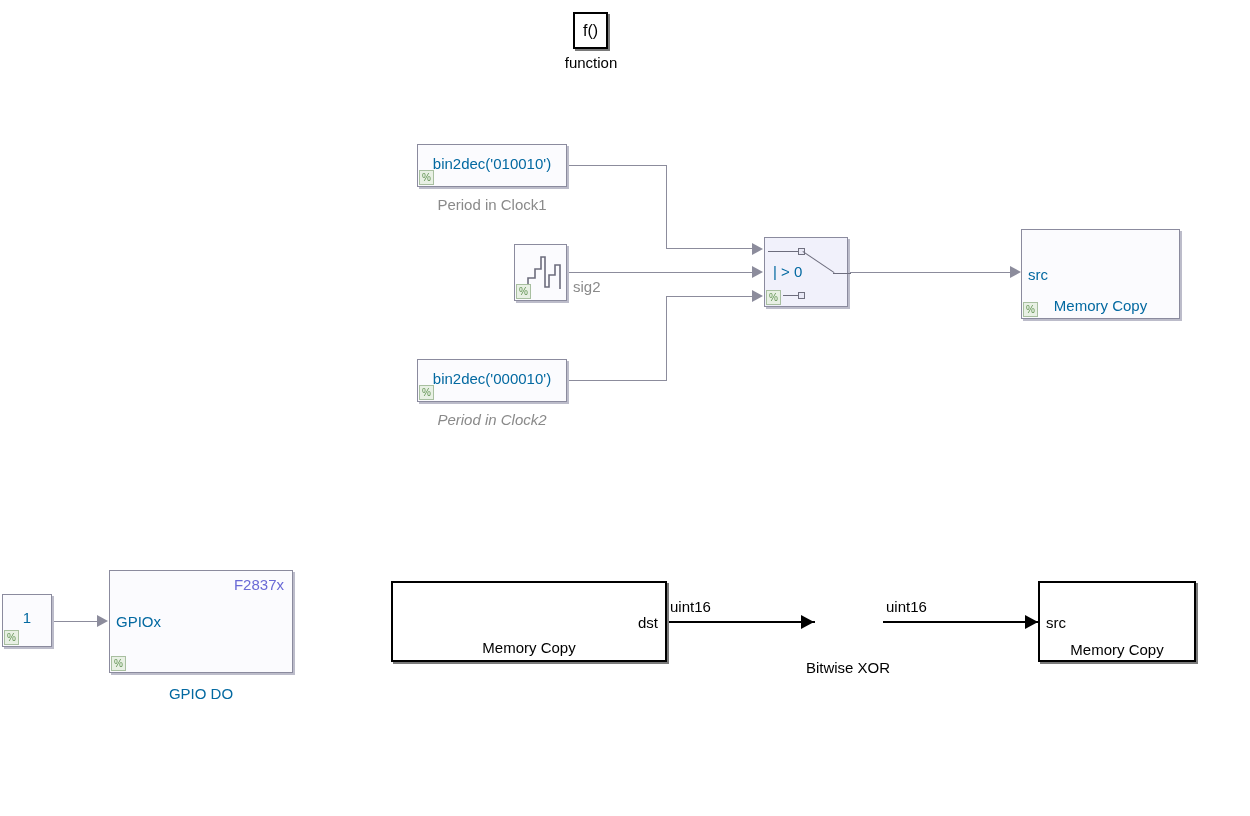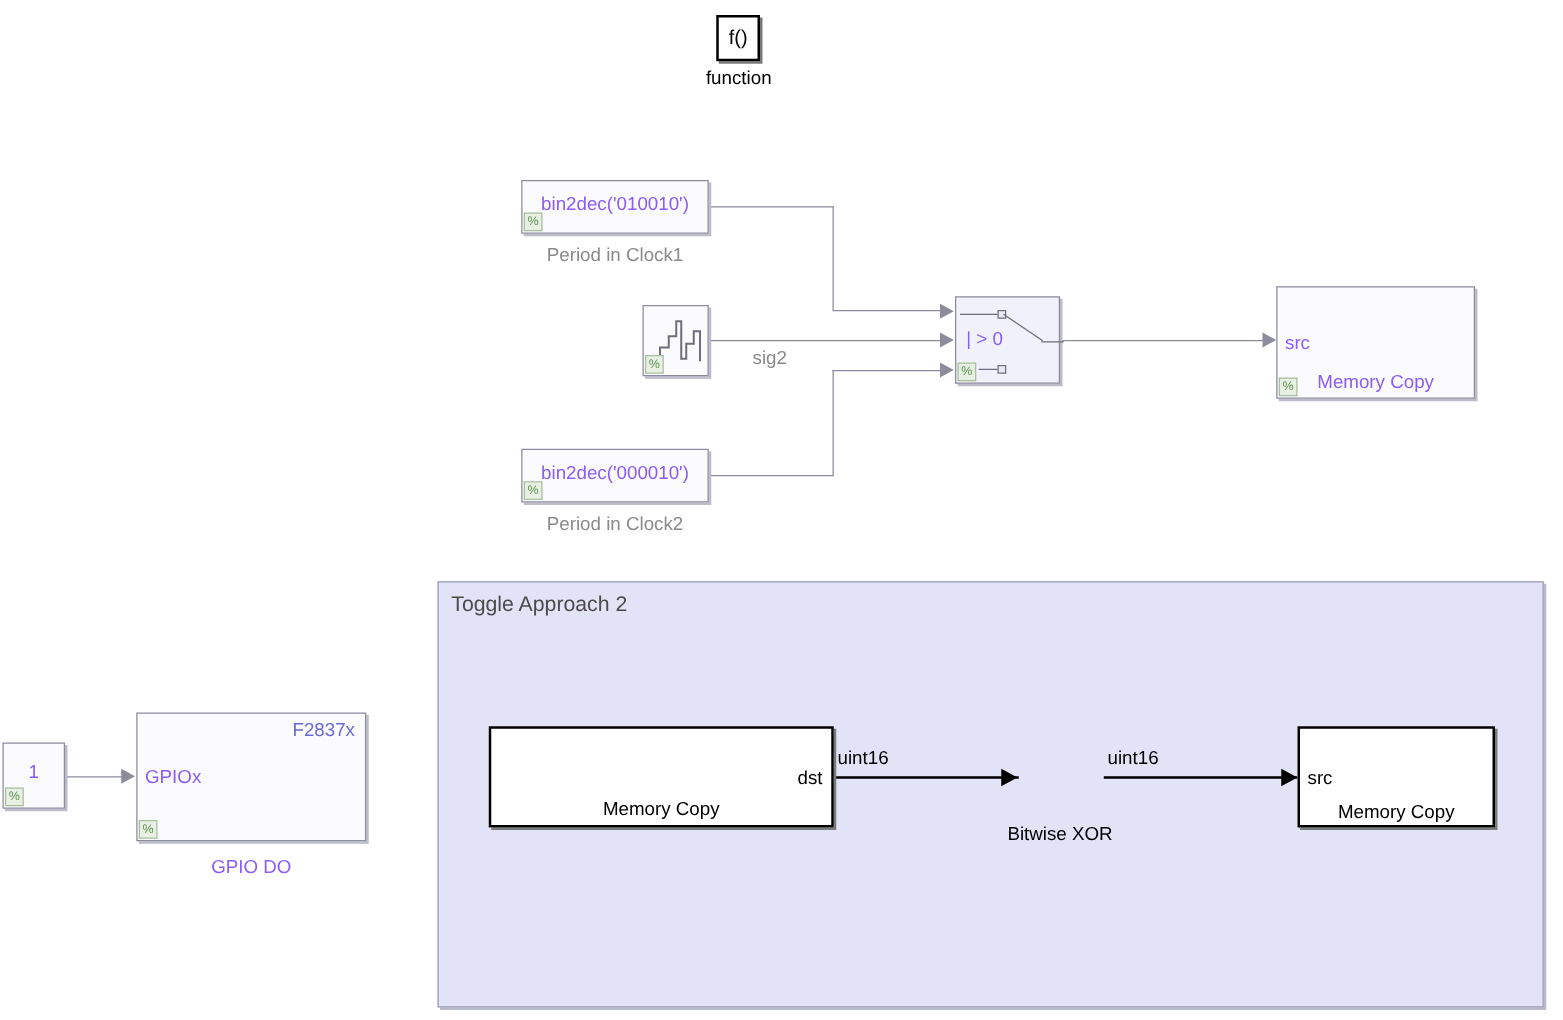--- a/index.html
+++ b/index.html
@@ -54,21 +54,21 @@
   .block.commented-white {
     background: #fbfbfe;
     border: 1px solid #8b8b9e;
     box-shadow: 2px 2px 0 0 #bcbcca;
   }
   .blk-text {
     position: absolute;
     white-space: nowrap;
   }
   .txt-active { color: #000000; }
-  .txt-commented { color: #8b5cf6; }
+  .txt-commented { color: #0369a1; }
 
   
   .pct-badge {
     position: absolute;
     width: 15px;
     height: 15px;
     background: #e8f0e4;
     border: 1px solid #a8bfa0;
     box-sizing: border-box;
     font-size: 10px;
@@ -160,27 +160,27 @@
     <div class="pct-badge" style="left:1px; bottom:1px;">%</div>
   </div>
   <div class="ext-label lbl-grey" style="left:417px; top:196px; width:150px; text-align:center;">Period in Clock1</div>
 
   <div class="block commented-white" style="left:514px; top:244px; width:53px; height:57px;">
     <svg class="wave-svg" width="51" height="55" viewBox="0 0 51 55">
       <polyline points="6,42 13,42 13,33 20,33 20,24 26,24 26,12 30,12 30,42 34,42 34,30 40,30 40,20 45,20 45,44" fill="none" stroke="#6d6d7d" stroke-width="1.6"></polyline>
     </svg>
     <div class="pct-badge" style="left:1px; bottom:1px;">%</div>
   </div>
-  <div class="ext-label lbl-grey" style="left:573px; top:278px;margin-left:29px;">sig2</div>
+  <div class="ext-label lbl-grey" style="left:573px; top:278px;">sig2</div>
 
   <div class="block commented-white" style="left:417px; top:359px; width:150px; height:43px;">
     <div class="blk-text txt-commented" style="left:0; top:10px; width:100%; text-align:center; font-size:15px;">bin2dec('000010')</div>
     <div class="pct-badge" style="left:1px; bottom:1px;">%</div>
   </div>
-  <div class="ext-label lbl-grey" style="left:417px; top:411px; width:150px; text-align:center;">Period in Clock2</div>
+  <div class="ext-label lbl-grey" style="left:417px; top:411px; width:150px; text-align:center;font-style:italic;">Period in Clock2</div>
 
   <div class="block commented" style="left:764px; top:237px; width:84px; height:70px;">
     <div class="blk-text txt-commented" style="left:8px; top:25px; font-size:15px;">| &gt; 0</div>
 
     <div class="sw-line" style="left:3px; top:13px; width:33px;"></div>
     <div class="sw-knob" style="left:33px; top:10px;"></div>
 
     <div class="sw-line" style="left:38px; top:13px; width:38px; transform: rotate(34deg);"></div>
     <div class="sw-line" style="left:68px; top:35px; width:18px;"></div>
 
@@ -188,23 +188,20 @@
     <div class="sw-knob" style="left:33px; top:54px;"></div>
     <div class="pct-badge" style="left:1px; bottom:1px;">%</div>
   </div>
 
   <div class="block commented-white" style="left:1021px; top:229px; width:159px; height:90px;">
     <div class="blk-text txt-commented" style="left:6px; top:36px; font-size:15px;">src</div>
     <div class="blk-text txt-commented" style="left:0; top:67px; width:100%; text-align:center; font-size:15px;">Memory Copy</div>
     <div class="pct-badge" style="left:1px; bottom:1px;">%</div>
   </div>
 
-  <div class="subsystem" style="left:350px; top:465px; width:885px; height:341px;">
-    <div class="subsystem-title">Toggle Approach 2</div>
-  </div>
 
   <div class="wire dark wire-h" style="left:667px; top:621px; width:148px;"></div>
   <div class="arrow dark" style="left:801px; top:615px;"></div>
   <div class="wire dark wire-h" style="left:883px; top:621px; width:155px;"></div>
   <div class="arrow dark" style="left:1025px; top:615px;"></div>
 
   <div class="block active" style="left:391px; top:581px; width:276px; height:81px;">
     <div class="blk-text txt-active" style="right:7px; top:31px; font-size:15px;text-align:right;">dst</div>
     <div class="blk-text txt-active" style="left:0; top:56px; width:100%; text-align:center; font-size:15px;">Memory Copy</div>
   </div>

